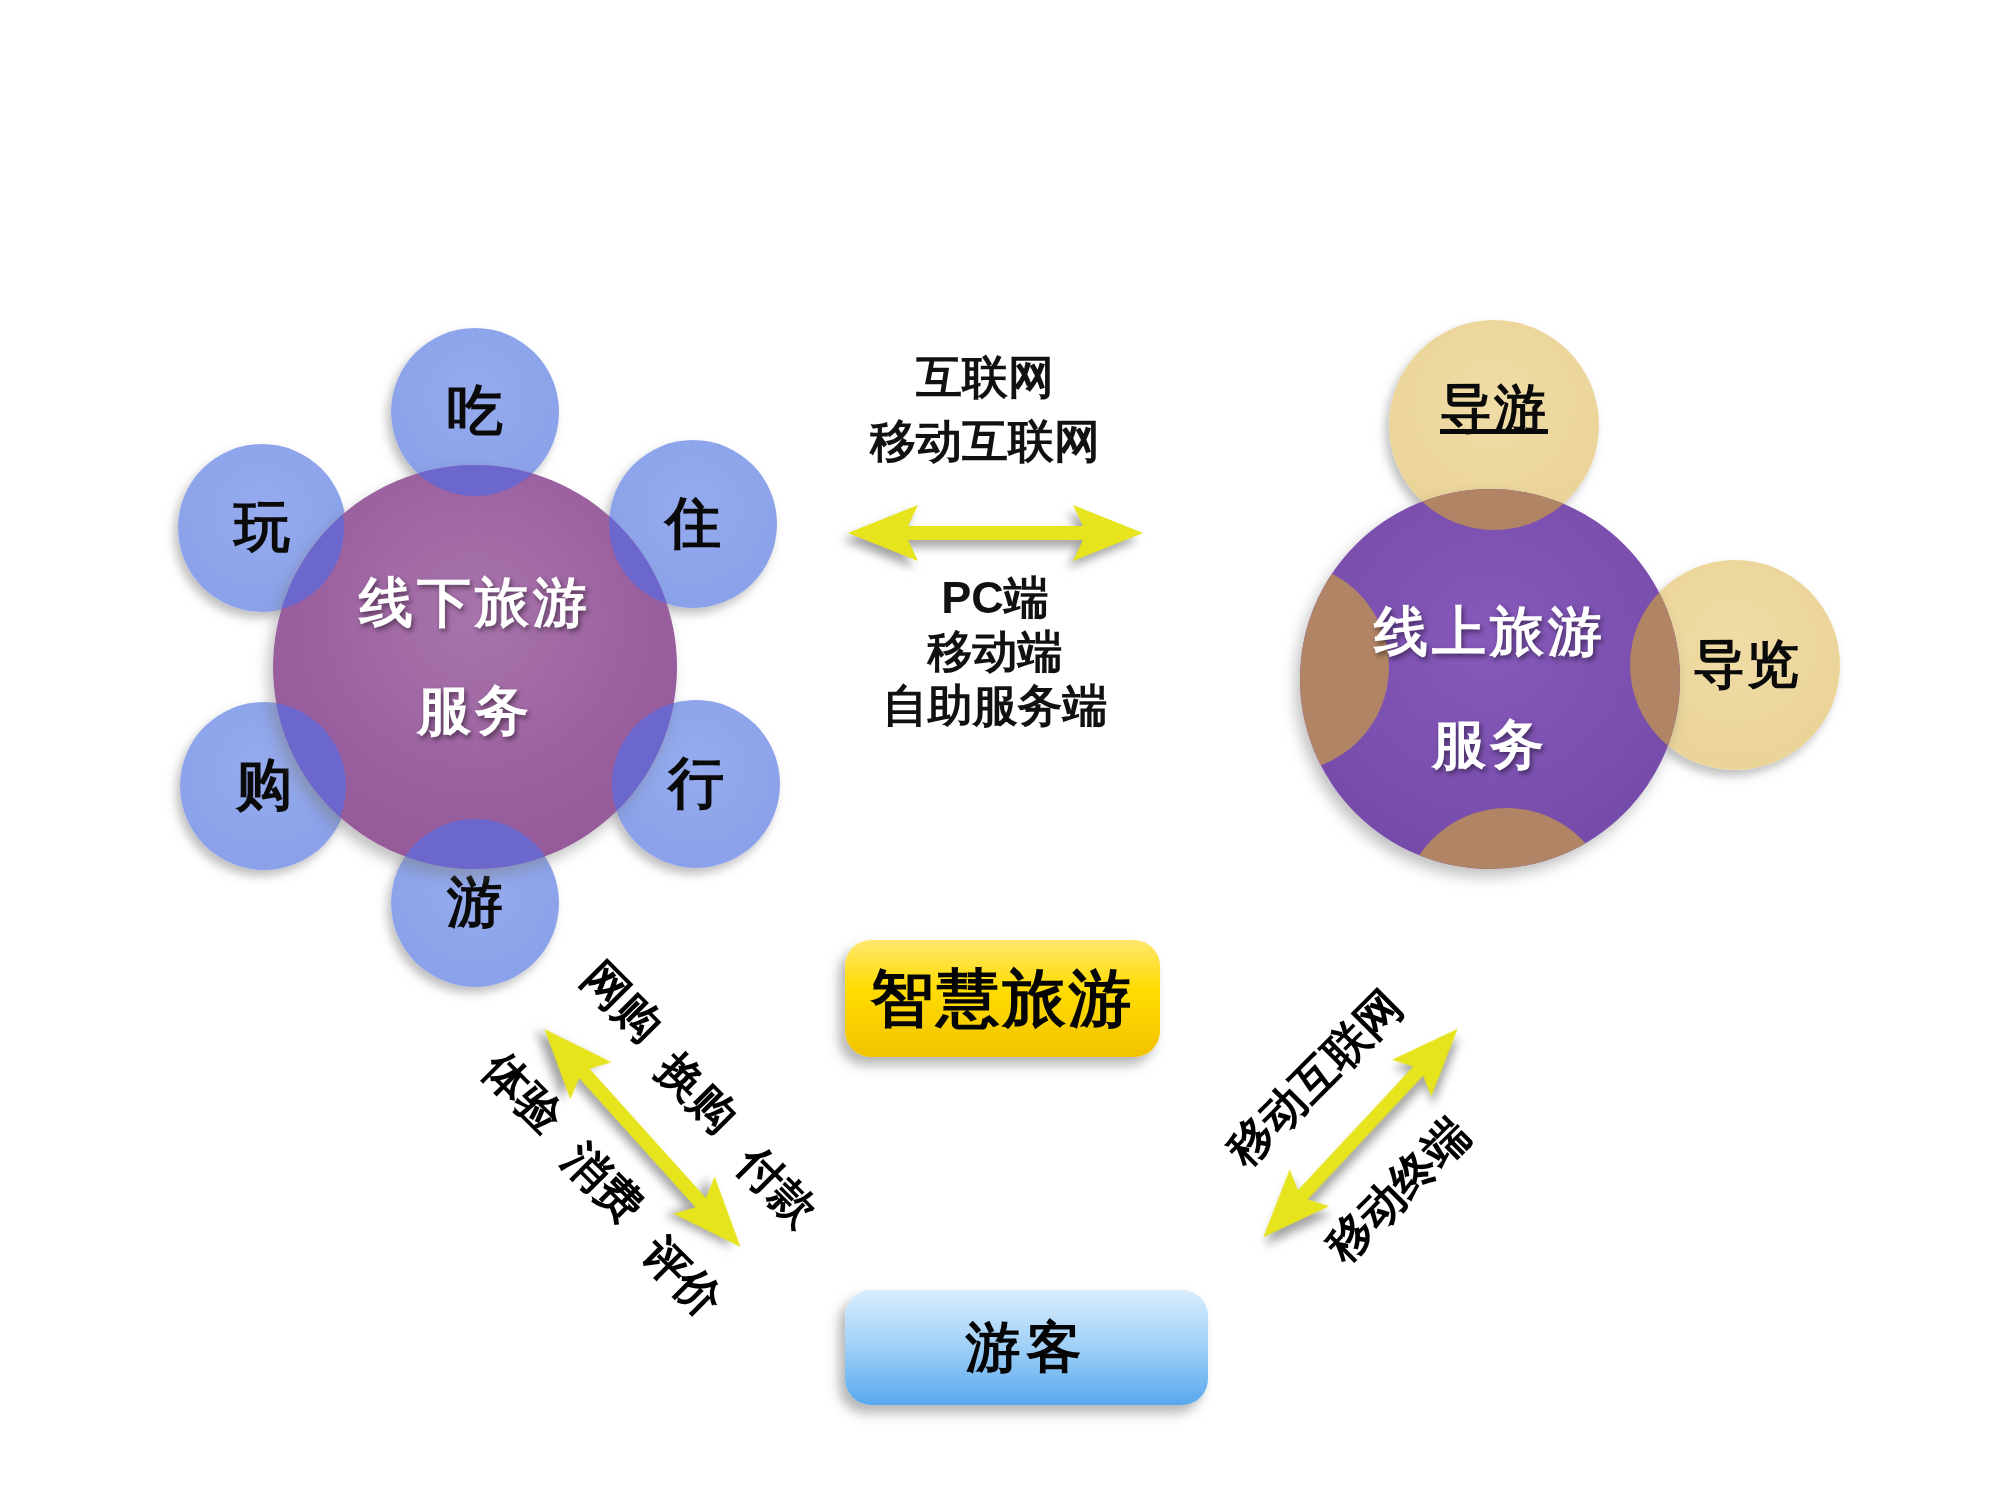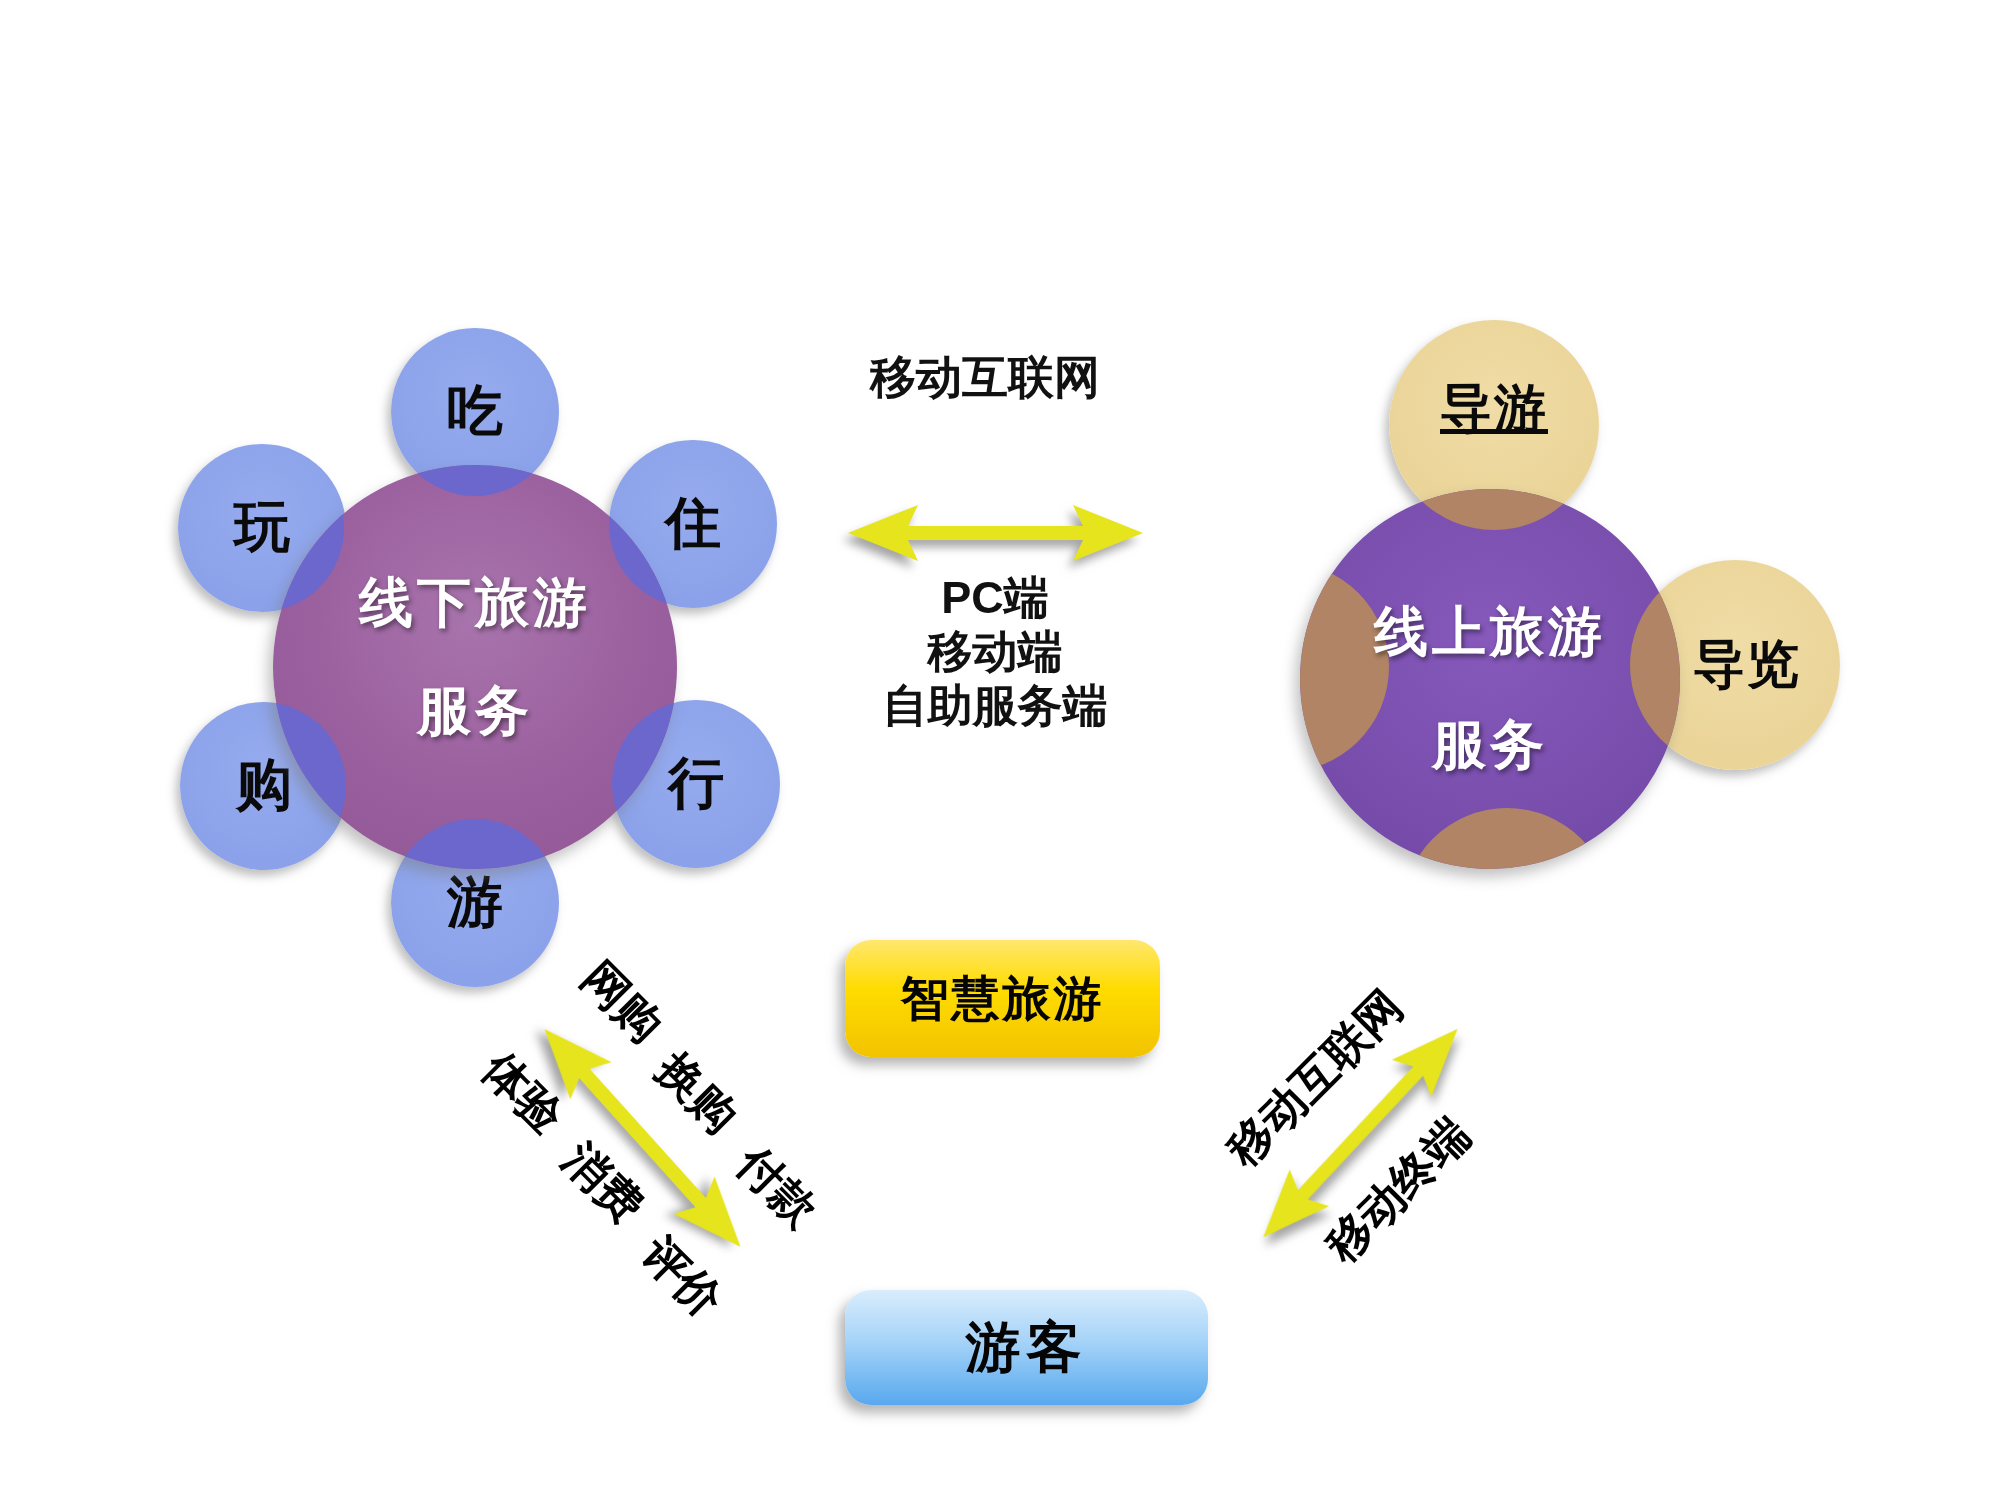--- a/index.html
+++ b/index.html
@@ -58,21 +58,21 @@
               font-size:45px;line-height:54px;}
 
   .arrow-svg{position:absolute;filter:drop-shadow(-5px 7px 5px rgba(90,90,90,.55));}
   .arrow-mid{left:848px;top:501px;}
   .arrow-left{left:496px;top:1106px;transform:rotate(48deg);}
   .arrow-right{left:1218px;top:1102px;transform:rotate(-47deg);}
 
   
   .badge{position:absolute;display:flex;align-items:center;justify-content:center;
          border-radius:26px;box-shadow:-6px 8px 12px rgba(110,110,110,.5);color:#050505;}
-  .badge.smart{left:845px;top:940px;width:315px;height:117px;font-size:48px;letter-spacing:3px;
+  .badge.smart{left:845px;top:940px;width:315px;height:117px;font-size:63px;letter-spacing:3px;
       background:linear-gradient(180deg,#ffe76e 0%,#ffdc00 42%,#f2c300 100%);}
   .badge.tourist{left:845px;top:1290px;width:363px;height:115px;font-size:55px;letter-spacing:6px;
       background:linear-gradient(180deg,#d9edfc 0%,#a5d3f8 45%,#58a8ee 100%);}
 
   
   .flow-word{position:absolute;font-size:45px;white-space:nowrap;color:#000;}
   .rot45 {transform:translate(-50%,-50%) rotate(45deg);}
   .rotm45{transform:translate(-50%,-50%) rotate(-45deg);}
 </style>
 </head>
@@ -125,20 +125,21 @@
     <div class="lens" style="left:330px;top:71px;"></div>
     <div class="lens" style="left:102px;top:319px;"></div>
     <div class="lens" style="left:-121px;top:73px;"></div>
     <div class="big-label">
       <span>线上旅游</span>
       <span>服务</span>
     </div>
   </div>
 
   <div class="net-lines">
+    <div>互联网</div>
     <div>移动互联网</div>
   </div>
 
   <svg class="arrow-svg arrow-mid" width="295" height="64" viewBox="0 0 295 64">
     <path d="M0,32 L70,4 L60,25 L235,25 L225,4 L295,32 L225,60 L235,39 L60,39 L70,60 Z" fill="#e6e41c"></path>
   </svg>
 
   <div class="term-lines">
     <div>PC端</div>
     <div>移动端</div>

